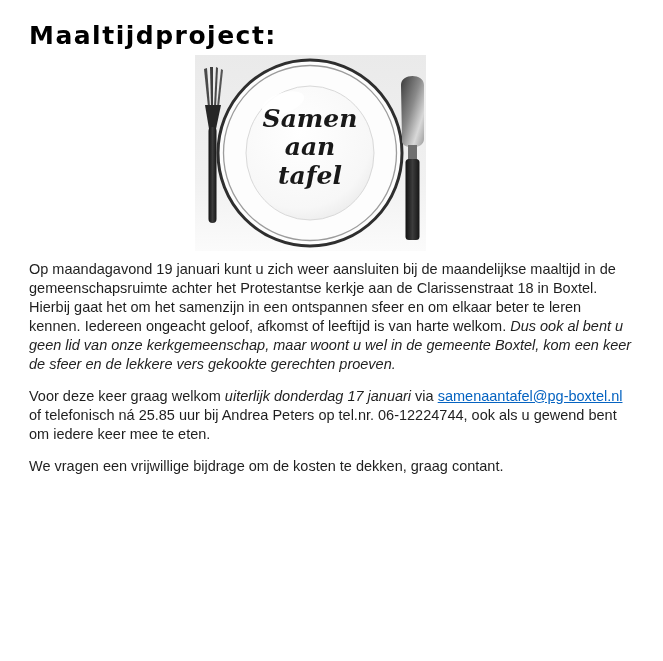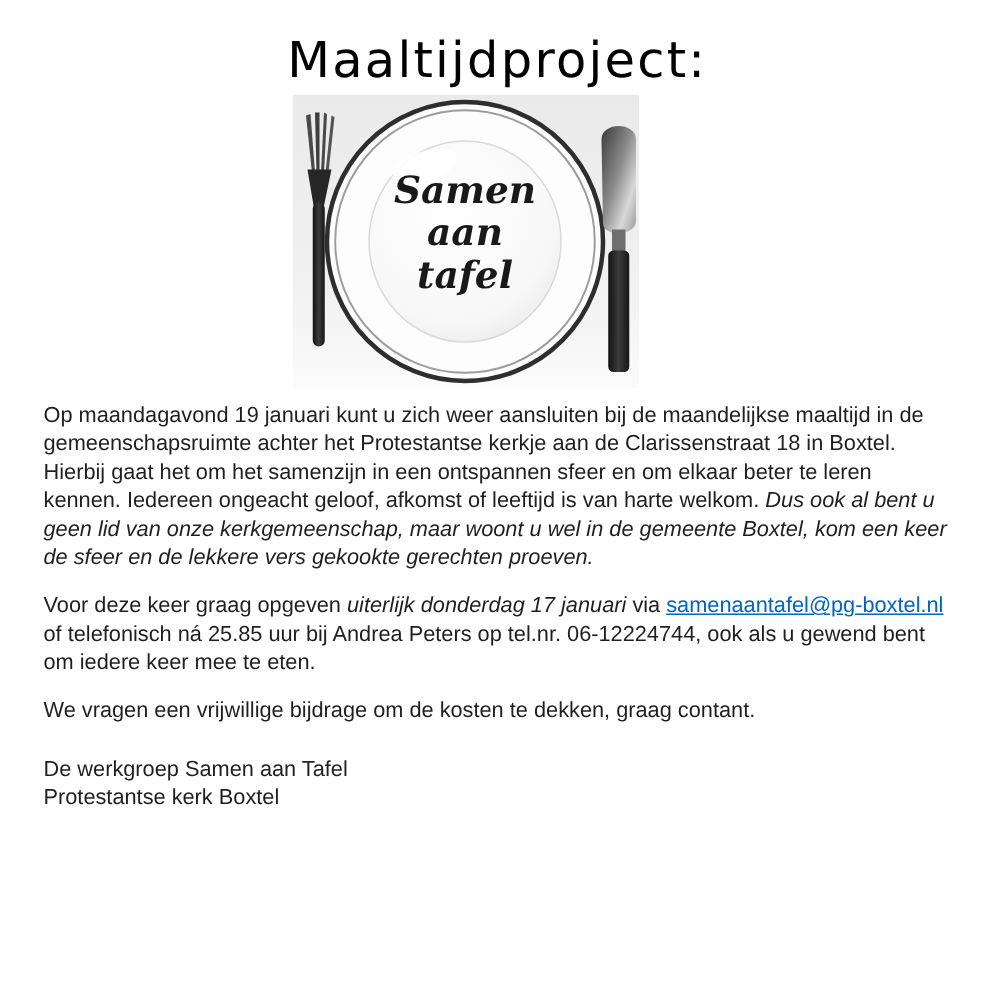--- a/index.html
+++ b/index.html
@@ -16,24 +16,23 @@
     background:var(--page-bg);
   }
   .page{
     width:663px;
     min-height:661px;
     padding:20px 29px 20px 29px;
     background:var(--page-bg);
   }
   .title{
     font-family:"DejaVu Sans",sans-serif;
-    font-weight:normal;
-    font-size:33px;
+    font-weight:bold;
+    font-size:25px;
     letter-spacing:1.5px;
-    text-align:center;
     color:#000;
     margin:2px 0 5px 0;
     line-height:1.1;
   }
   .hero{
     width:274px;
     height:196px;
     margin:0 auto 9px auto;
     display:block;
   }
@@ -118,22 +117,18 @@
       </g>
 
       <text x="115" y="72" text-anchor="middle" font-size="25" fill="#191919" class="plate-script">Samen</text>
       <text x="115" y="100" text-anchor="middle" font-size="25" fill="#191919" class="plate-script">aan</text>
       <text x="115" y="129" text-anchor="middle" font-size="25" fill="#191919" class="plate-script">tafel</text>
     </svg>
   </figure>
 
   <main class="body-text">
       <p><span class="">Op maandagavond 19 januari kunt u zich weer aansluiten bij de maandelijkse maaltijd in de gemeenschapsruimte achter het Protestantse kerkje aan de Clarissenstraat 18 in Boxtel. Hierbij gaat het om het samenzijn in een ontspannen sfeer en om elkaar beter te leren kennen. Iedereen ongeacht geloof, afkomst of leeftijd is van harte welkom. </span><span class="italic">Dus ook al bent u geen lid van onze kerkgemeenschap, maar woont u wel in de gemeente Boxtel, kom een keer de sfeer en de lekkere vers gekookte gerechten proeven.</span></p>
-      <p><span class="">Voor deze keer graag opgeven </span><span class="italic">uiterlijk donderdag 17 januari</span><span class=""> via </span><a class="email-link">samenaantafel@pg-boxtel.nl</a><span class=""> of telefonisch ná 25.85 uur bij Andrea Peters op tel.nr. 06-12224744, ook als u gewend bent om iedere keer mee te eten.</span></p>
+      <p><span class="">Voor deze keer graag welkom </span><span class="italic">uiterlijk donderdag 17 januari</span><span class=""> via </span><a class="email-link">samenaantafel@pg-boxtel.nl</a><span class=""> of telefonisch ná 25.85 uur bij Andrea Peters op tel.nr. 06-12224744, ook als u gewend bent om iedere keer mee te eten.</span></p>
       <p><span class="">We vragen een vrijwillige bijdrage om de kosten te dekken, graag contant.</span></p>
     </main>
 
-  <footer class="signature">
-    <div>De werkgroep Samen aan Tafel</div>
-    <div>Protestantse kerk Boxtel</div>
-  </footer>
 
 </div>
 
 </body></html>

